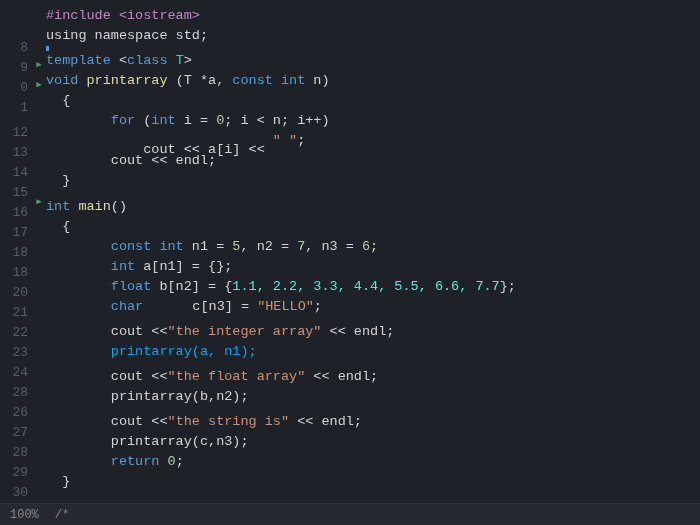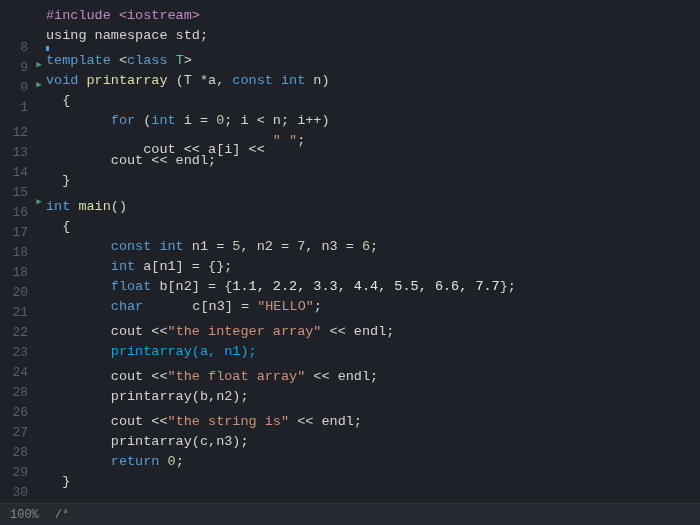--- a/index.html
+++ b/index.html
@@ -164,21 +164,21 @@
         <div class="code-line"><span style="color: rgb(212, 212, 212);">  {</span></div>
         <div class="code-line"><span style="color: rgb(212, 212, 212);">        </span><span style="color: rgb(86, 156, 214);">for </span><span style="color: rgb(212, 212, 212);">(</span><span style="color: rgb(86, 156, 214);">int </span><span style="color: rgb(212, 212, 212);">i = </span><span style="color: rgb(181, 206, 168);">0</span><span style="color: rgb(212, 212, 212);">; i &lt; n; i++)</span></div>
         <div class="code-line"><span style="color: rgb(212, 212, 212); margin-top: 18px;">            cout &lt;&lt; a[i] &lt;&lt; </span><span style="color: rgb(206, 145, 120);">" "</span><span style="color: rgb(212, 212, 212);">;</span></div>
         <div class="code-line"><span style="color: rgb(212, 212, 212);">        cout &lt;&lt; endl;</span></div>
         <div class="code-line"><span style="color: rgb(212, 212, 212);">  }</span></div>
         <div class="code-line"><span style="color: rgb(212, 212, 212);"></span></div>
         <div class="code-line"><span style="color: rgb(86, 156, 214);">int </span><span style="color: rgb(220, 220, 170);">main</span><span style="color: rgb(212, 212, 212);">()</span></div>
         <div class="code-line"><span style="color: rgb(212, 212, 212);">  {</span></div>
         <div class="code-line"><span style="color: rgb(212, 212, 212);">        </span><span style="color: rgb(86, 156, 214);">const </span><span style="color: rgb(86, 156, 214);">int </span><span style="color: rgb(212, 212, 212);">n1 = </span><span style="color: rgb(181, 206, 168);">5</span><span style="color: rgb(212, 212, 212);">, n2 = </span><span style="color: rgb(181, 206, 168);">7</span><span style="color: rgb(212, 212, 212);">, n3 = </span><span style="color: rgb(181, 206, 168);">6</span><span style="color: rgb(212, 212, 212);">;</span></div>
         <div class="code-line"><span style="color: rgb(212, 212, 212);">        </span><span style="color: rgb(86, 156, 214);">int </span><span style="color: rgb(212, 212, 212);">a[n1] = {</span><span style="color: rgb(212, 212, 212);">};</span></div>
-        <div class="code-line"><span style="color: rgb(212, 212, 212);">        </span><span style="color: rgb(86, 156, 214);">float </span><span style="color: rgb(212, 212, 212);">b[n2] = {</span><span style="color: #e5e5e5;">1.1, 2.2, 3.3, 4.4, 5.5, 6.6, 7.7</span><span style="color: rgb(212, 212, 212);">};</span></div>
+        <div class="code-line"><span style="color: rgb(212, 212, 212);">        </span><span style="color: rgb(86, 156, 214);">float </span><span style="color: rgb(212, 212, 212);">b[n2] = {</span><span style="color: #5eead4;">1.1, 2.2, 3.3, 4.4, 5.5, 6.6, 7.7</span><span style="color: rgb(212, 212, 212);">};</span></div>
         <div class="code-line"><span style="color: rgb(212, 212, 212);">        </span><span style="color: rgb(86, 156, 214);">char </span><span style="color: rgb(212, 212, 212); margin-left: 41px;">c[n3] = </span><span style="color: rgb(206, 145, 120);">"HELLO"</span><span style="color: rgb(212, 212, 212);">;</span></div>
         <div class="code-line"><span style="color: rgb(212, 212, 212);"></span></div>
         <div class="code-line"><span style="color: rgb(212, 212, 212);">        cout &lt;&lt;</span><span style="color: rgb(206, 145, 120);">"the integer array"</span><span style="color: rgb(212, 212, 212);"> &lt;&lt; endl;</span></div>
         <div class="code-line"><span style="color: #0ea5e9;">        printarray(a, n1);</span></div>
         <div class="code-line"><span style="color: rgb(212, 212, 212);"></span></div>
         <div class="code-line"><span style="color: rgb(212, 212, 212);">        cout &lt;&lt;</span><span style="color: rgb(206, 145, 120);">"the float array"</span><span style="color: rgb(212, 212, 212);"> &lt;&lt; endl;</span></div>
         <div class="code-line"><span style="color: rgb(212, 212, 212);">        printarray(b,n2);</span></div>
         <div class="code-line"><span style="color: rgb(212, 212, 212);"></span></div>
         <div class="code-line"><span style="color: rgb(212, 212, 212);">        cout &lt;&lt;</span><span style="color: rgb(206, 145, 120);">"the string is"</span><span style="color: rgb(212, 212, 212);"> &lt;&lt; endl;</span></div>
         <div class="code-line"><span style="color: rgb(212, 212, 212);">        printarray(c,n3);</span></div>

